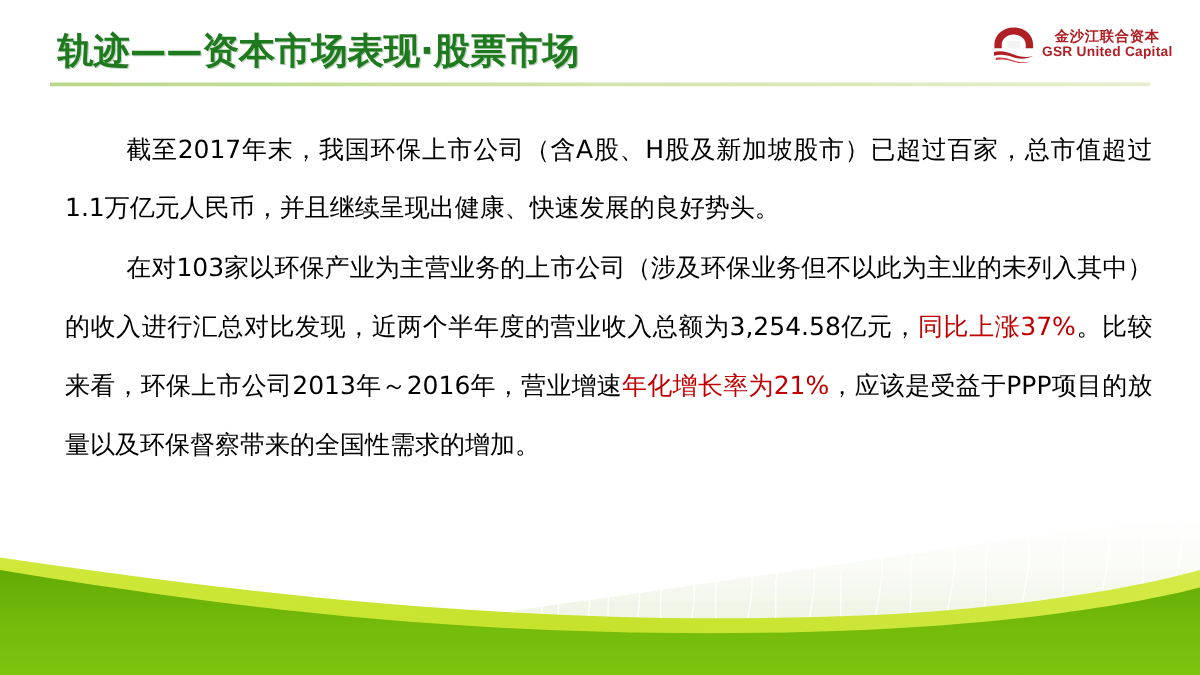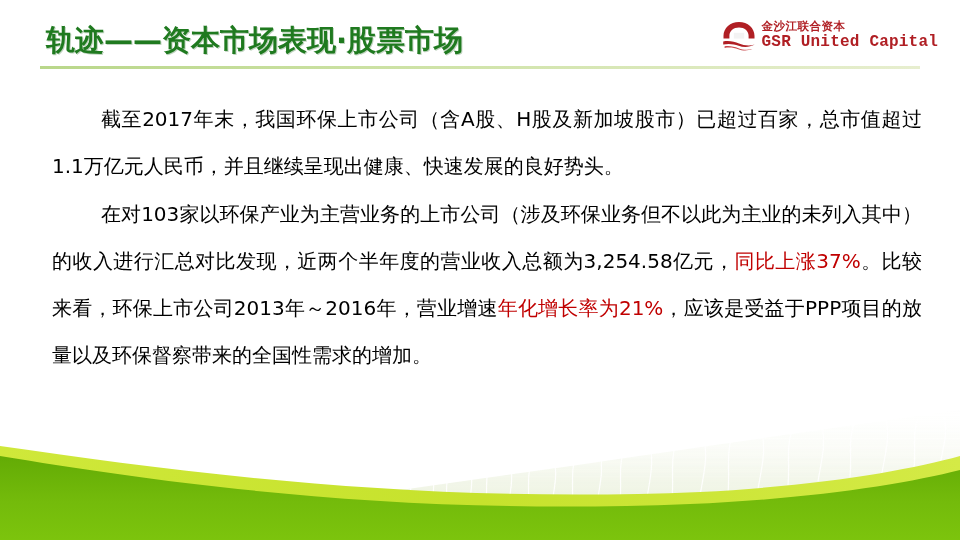--- a/index.html
+++ b/index.html
@@ -51,20 +51,21 @@
 
   
   .logo {
     position: absolute;
     right: 22px;
     top: 18px;
     height: 36px;
     display: flex;
     align-items: center;
     gap: 6px;
+    text-align: center;
   }
   .logo-mark {
     width: 34px;
     height: 32px;
     flex: 0 0 auto;
   }
   .logo-text {
     display: flex;
     flex-direction: column;
     justify-content: center;
@@ -72,22 +73,22 @@
   }
   .logo-cn {
     font-family: "DejaVu Sans", sans-serif;
     font-size: 11.5px;
     font-weight: bold;
     color: #b01f24;
     letter-spacing: 0.5px;
     white-space: nowrap;
   }
   .logo-en {
-    font-family: Liberation Mono, monospace;
-    font-size: 16px;
+    font-family: Liberation Sans, sans-serif;
+    font-size: 11px;
     font-weight: bold;
     color: #b01f24;
     letter-spacing: 0.2px;
     white-space: nowrap;
   }
 
   
   .content {
     position: absolute;
     left: 52px;

